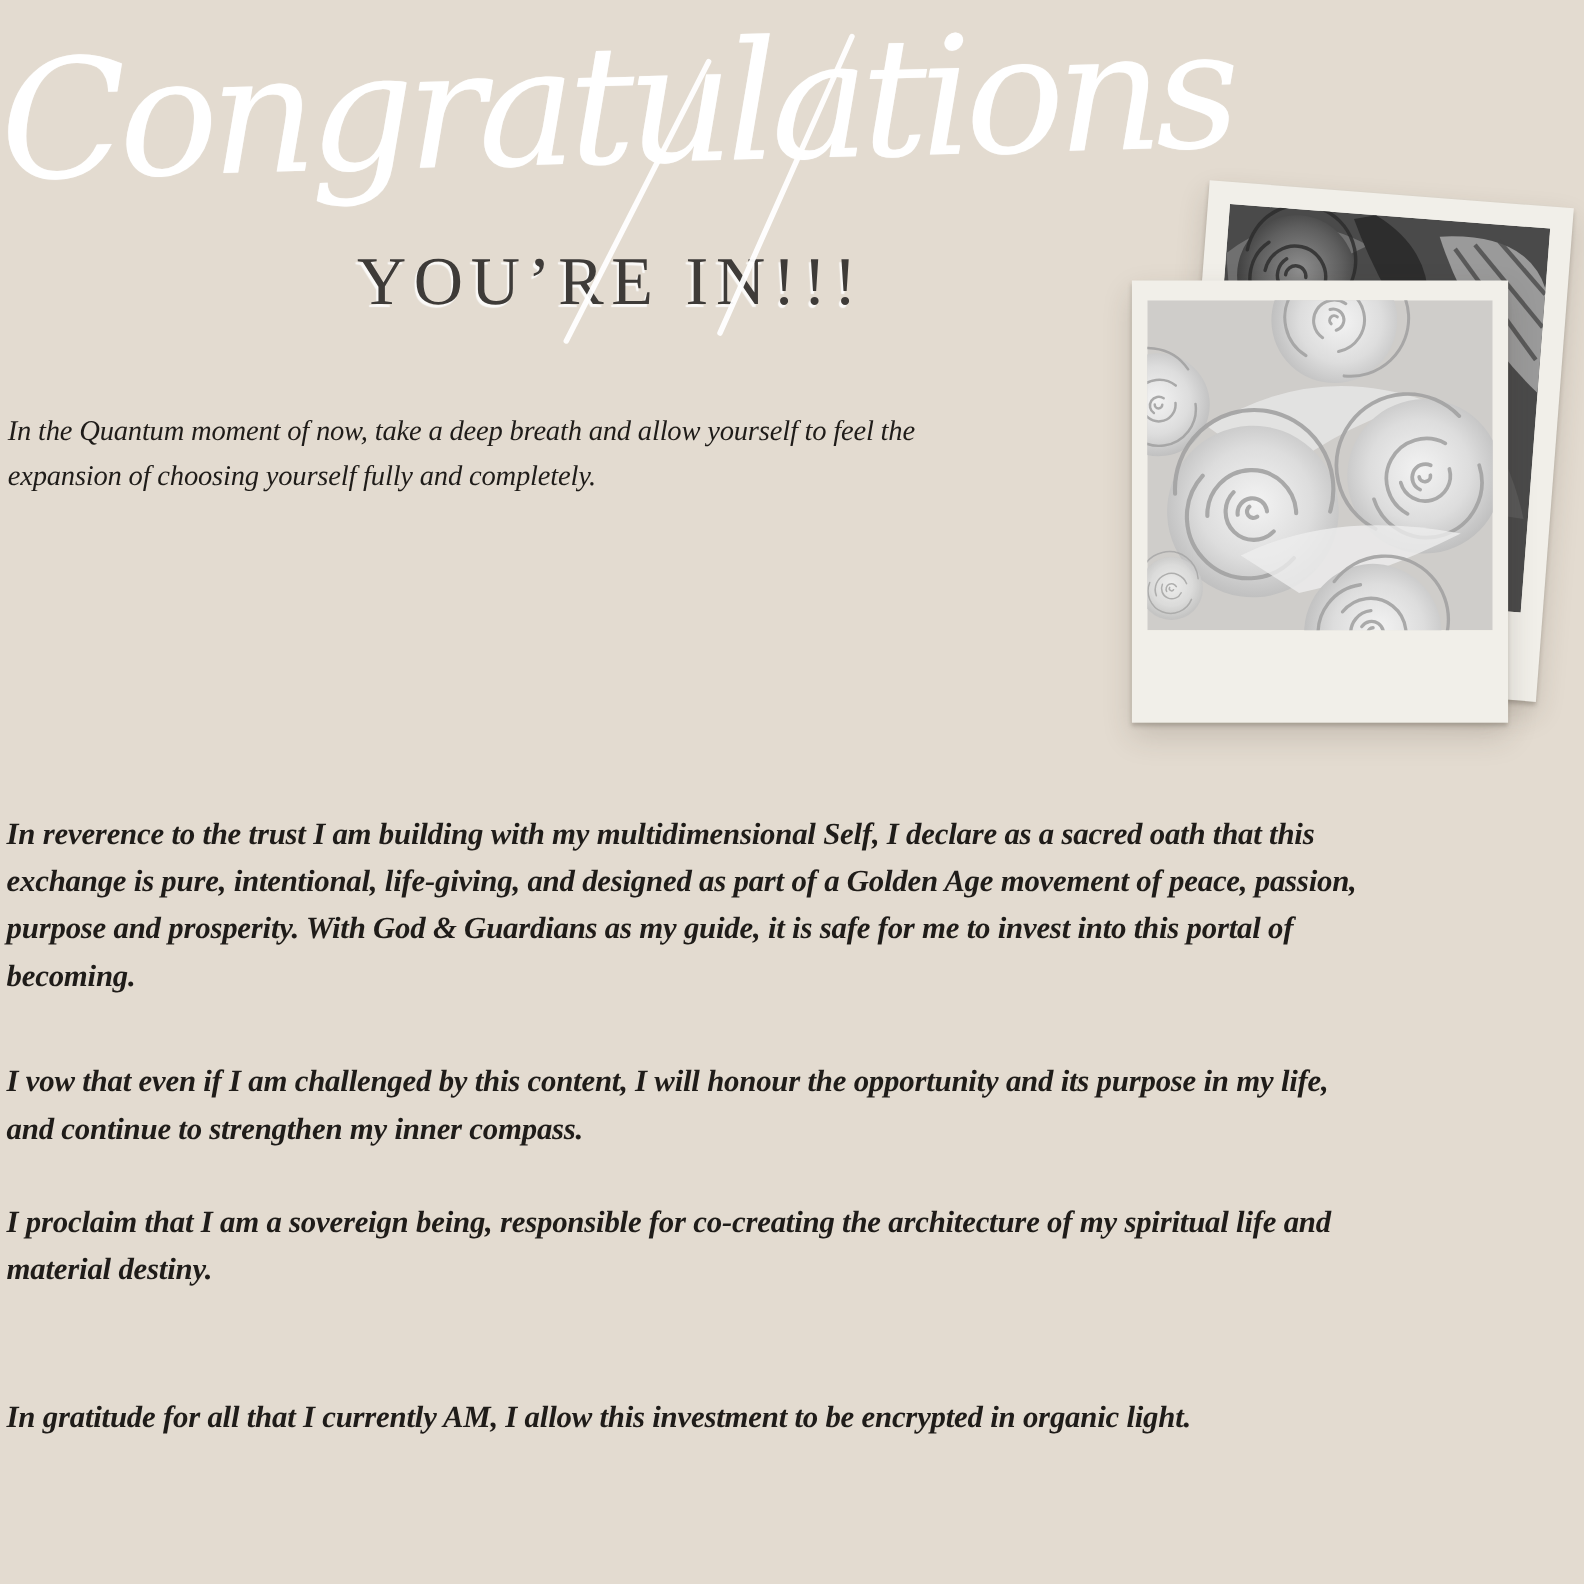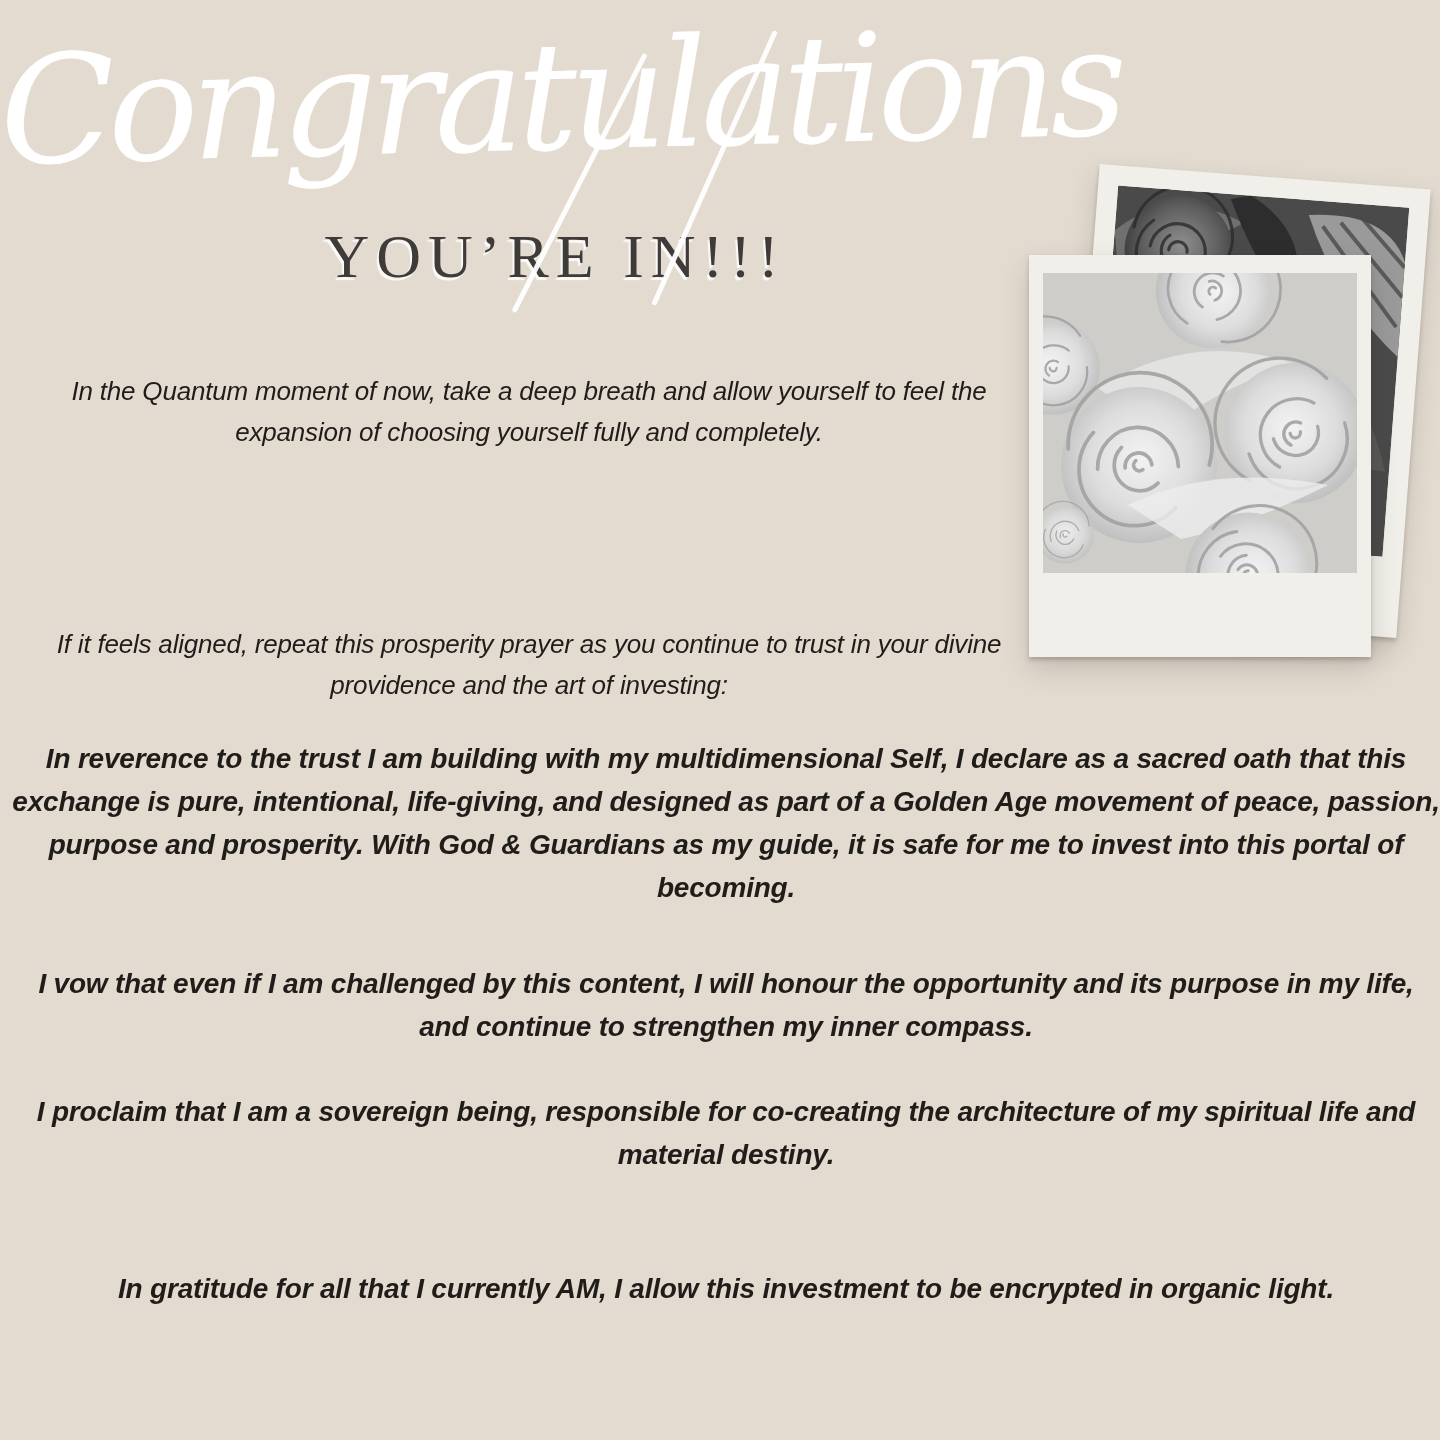--- a/index.html
+++ b/index.html
@@ -62,24 +62,23 @@
     left:1029px;top:255px;width:342px;height:402px;
     padding:18px 14px 0 14px;
     z-index:3;
   }
   .photo{display:block;width:100%;}
   .photo-back{height:350px;}
   .photo-front{height:300px;}
   
   .para{
     position:absolute;
-    text-align:center;
     white-space:pre;
     color:#1f1c19;
-    font-family:Liberation Sans, sans-serif;
+    font-family:Liberation Serif, serif;
     font-style:italic;
     z-index:1;
   }
   .p-regular{
     left:7px;width:1044px;
     font-size:26px;line-height:41px;
     letter-spacing:-0.2px;
   }
   .p-bold{
     left:6px;width:1440px;
@@ -168,22 +167,20 @@
       <use href="#roseW" transform="translate(96,192) scale(1.5) rotate(20)"></use>
       <use href="#roseW" transform="translate(252,160) scale(1.35) rotate(-40)"></use>
       <path d="M85 232 Q170 190 285 212 Q205 252 138 266 Z" fill="#eeeeee" opacity="0.8"></path>
       <use href="#roseW" transform="translate(22,262) scale(0.55)" opacity="0.85"></use>
       <use href="#roseW" transform="translate(205,302) scale(1.2) rotate(60)"></use>
     </svg>
   </div>
 
   <div class="para p-regular p1">In the Quantum moment of now, take a deep breath and allow yourself to feel the
 expansion of choosing yourself fully and completely.</div>
-  <div class="para p-regular p3">If it feels aligned, repeat this prosperity prayer as you continue to trust in your divine
-providence and the art of investing:</div>
   <div class="para p-bold bp1">In reverence to the trust I am building with my multidimensional Self, I declare as a sacred oath that this
 exchange is pure, intentional, life-giving, and designed as part of a Golden Age movement of peace, passion,
 purpose and prosperity. With God &amp; Guardians as my guide, it is safe for me to invest into this portal of
 becoming.</div>
   <div class="para p-bold bp2">I vow that even if I am challenged by this content, I will honour the opportunity and its purpose in my life,
 and continue to strengthen my inner compass.</div>
   <div class="para p-bold bp3">I proclaim that I am a sovereign being, responsible for co-creating the architecture of my spiritual life and
 material destiny.</div>
   <div class="para p-bold bp4">In gratitude for all that I currently AM, I allow this investment to be encrypted in organic light.</div>
 

